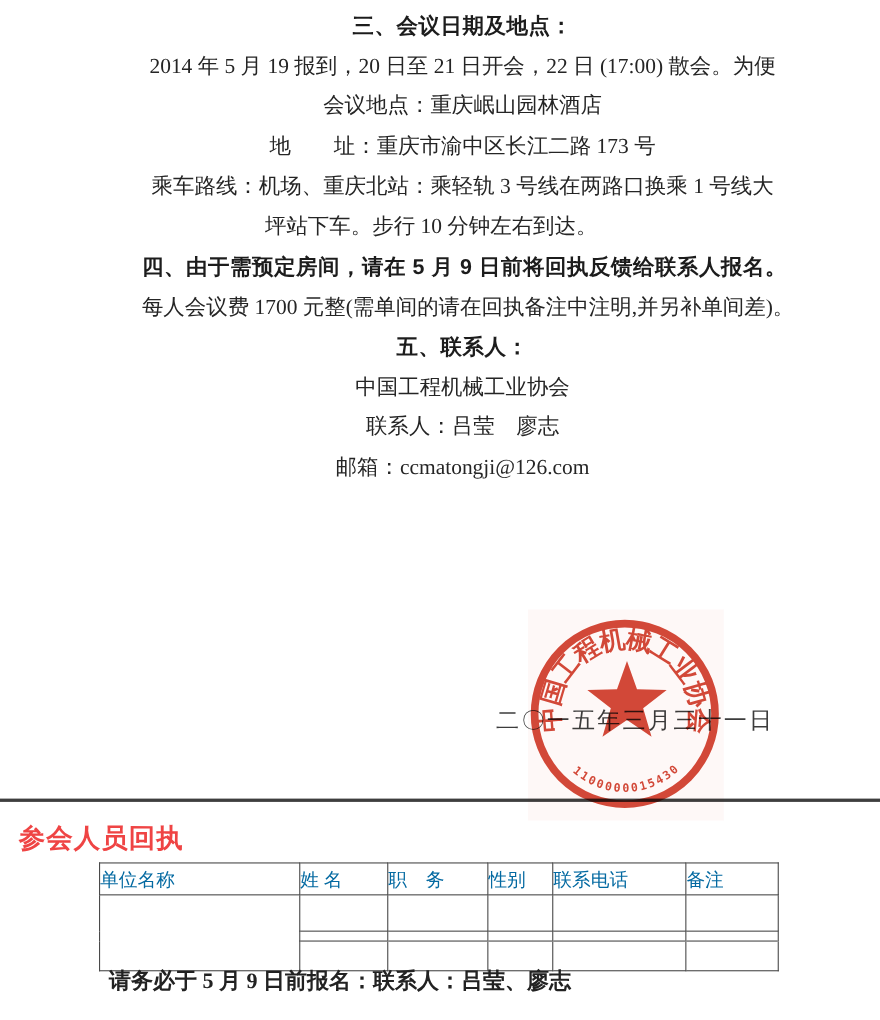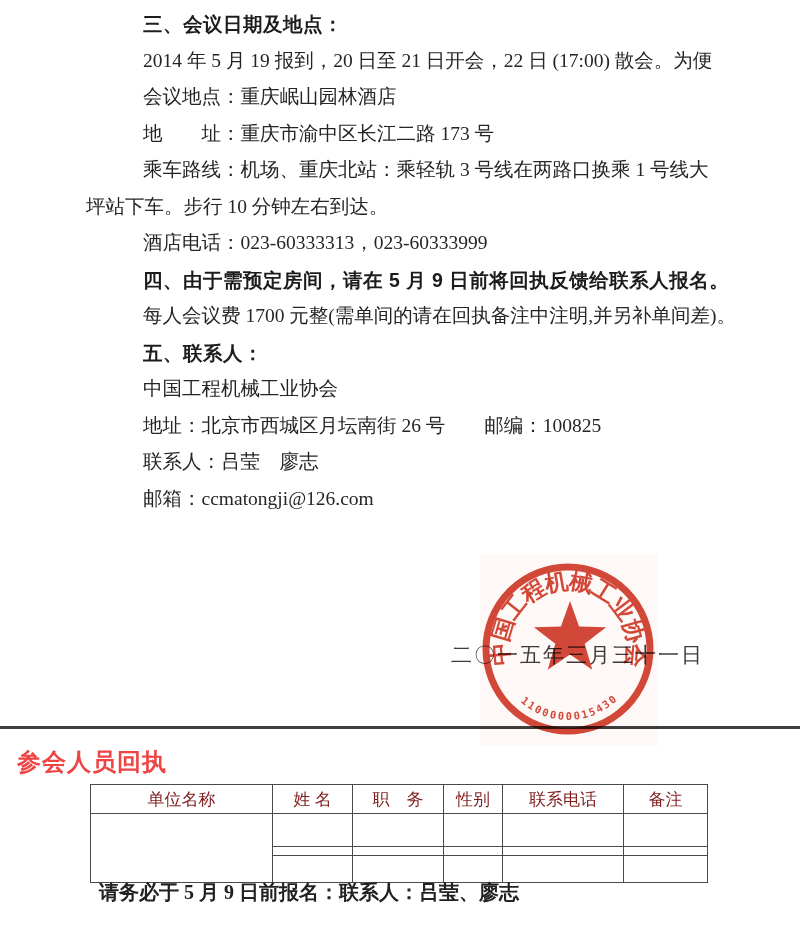--- a/index.html
+++ b/index.html
@@ -1,21 +1,21 @@
 <!DOCTYPE html>
 <html><head>
 <meta charset="utf-8">
 <style>
   html,body{margin:0;padding:0;background:#fff;}
   .page{
     position:relative;width:800px;height:927px;background:#ffffff;overflow:hidden;
     font-family:"Liberation Serif","DejaVu Serif",serif;color:#222;
   }
   
-  .doc-lines{position:absolute;top:6px;left:86px;width:640px;}
+  .doc-lines{position:absolute;top:6px;left:72px;width:640px;text-align:center;}
   .line{height:36.5px;line-height:36.5px;font-size:19.5px;white-space:nowrap;color:#252525;}
   .line.indent{padding-left:57px;}
   .line.heading{
     font-family:"Liberation Sans","DejaVu Sans",sans-serif;
     font-weight:bold;font-size:19.5px;color:#1c1c1c;letter-spacing:.5px;
   }
   
   .date-line{
     position:absolute;left:451px;top:641px;font-size:21px;letter-spacing:2px;
     color:#3c3c3c;white-space:nowrap;z-index:1;
@@ -30,21 +30,21 @@
         font-size:10.5px;letter-spacing:2px;}
   
   .rule{position:absolute;left:0;top:726px;width:800px;height:3px;background:#3e3e3e;}
   
   .reply-title{
     position:absolute;left:0;top:746px;width:800px;text-align:left;
     font-family:"Liberation Sans","DejaVu Sans",sans-serif;font-weight:bold;
     font-size:24px;color:#ef4444;letter-spacing:1px;margin-left:17px;
   }
   .reply-table{position:absolute;left:90px;top:784px;border-collapse:collapse;table-layout:fixed;}
-  .reply-table td{border:1px solid #4a4a4a;padding:0;font-size:17px;text-align:center;color:#7f1d1d;}
+  .reply-table td{border:1px solid #4a4a4a;padding:0;font-size:17px;color:#0369a1;}
   .reply-table tr.hdr td{height:28px;}
   .reply-table tr.r1 td{height:32px;}
   .reply-table tr.sp td{height:8px;border-top:none;border-bottom:none;}
   .reply-table tr.r2 td{height:26px;}
   .reply-table td.unit-cell{border-top:none;}
   
   .notes{position:absolute;left:99px;top:882px;font-weight:bold;font-size:20px;color:#222;}
   .notes .note{height:21px;line-height:21px;white-space:nowrap;}
 </style>
 </head>
@@ -52,26 +52,24 @@
 
 <div class="page">
 
   <div class="doc-lines">
     <div class="line heading indent">三、会议日期及地点：</div>
     <div class="line indent">2014 年 5 月 19 报到，20 日至 21 日开会，22 日 (17:00) 散会。为便</div>
     <div class="line indent">会议地点：重庆岷山园林酒店</div>
     <div class="line indent">地　　址：重庆市渝中区长江二路 173 号</div>
     <div class="line indent">乘车路线：机场、重庆北站：乘轻轨 3 号线在两路口换乘 1 号线大</div>
     <div class="line">坪站下车。步行 10 分钟左右到达。</div>
-    <div class="line indent">酒店电话：023-60333313，023-60333999</div>
     <div class="line heading indent">四、由于需预定房间，请在 5 月 9 日前将回执反馈给联系人报名。</div>
     <div class="line indent">每人会议费 1700 元整(需单间的请在回执备注中注明,并另补单间差)。</div>
     <div class="line heading indent">五、联系人：</div>
     <div class="line indent">中国工程机械工业协会</div>
-    <div class="line indent">地址：北京市西城区月坛南街 26 号　　邮编：100825</div>
     <div class="line indent">联系人：吕莹　廖志</div>
     <div class="line indent">邮箱：ccmatongji@126.com</div>
   </div>
 
   <div class="date-line">二〇一五年三月三十一日</div>
 
   <svg class="seal" viewBox="-100 -100 200 200">
     <rect x="-88" y="-95" width="178" height="192" fill="rgba(235,120,100,0.05)"></rect>
     <circle cx="0" cy="0" r="82" fill="none" stroke="#cf3a28" stroke-width="7"></circle>
     <polygon fill="#cf3a28" transform="translate(2,-10)" points="0,-38 9.1,-12.5 36.1,-11.7 14.7,4.8 22.3,30.7 0,15.5 -22.3,30.7 -14.7,4.8 -36.1,-11.7 -9.1,-12.5"></polygon>

